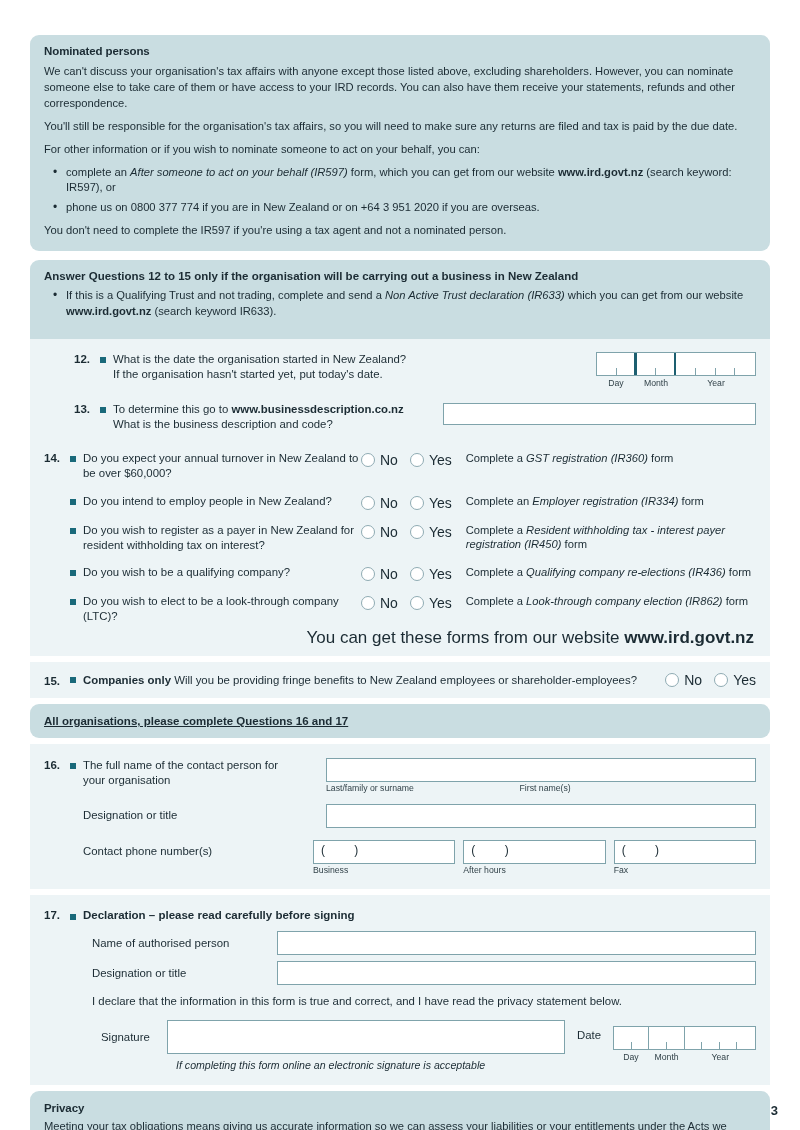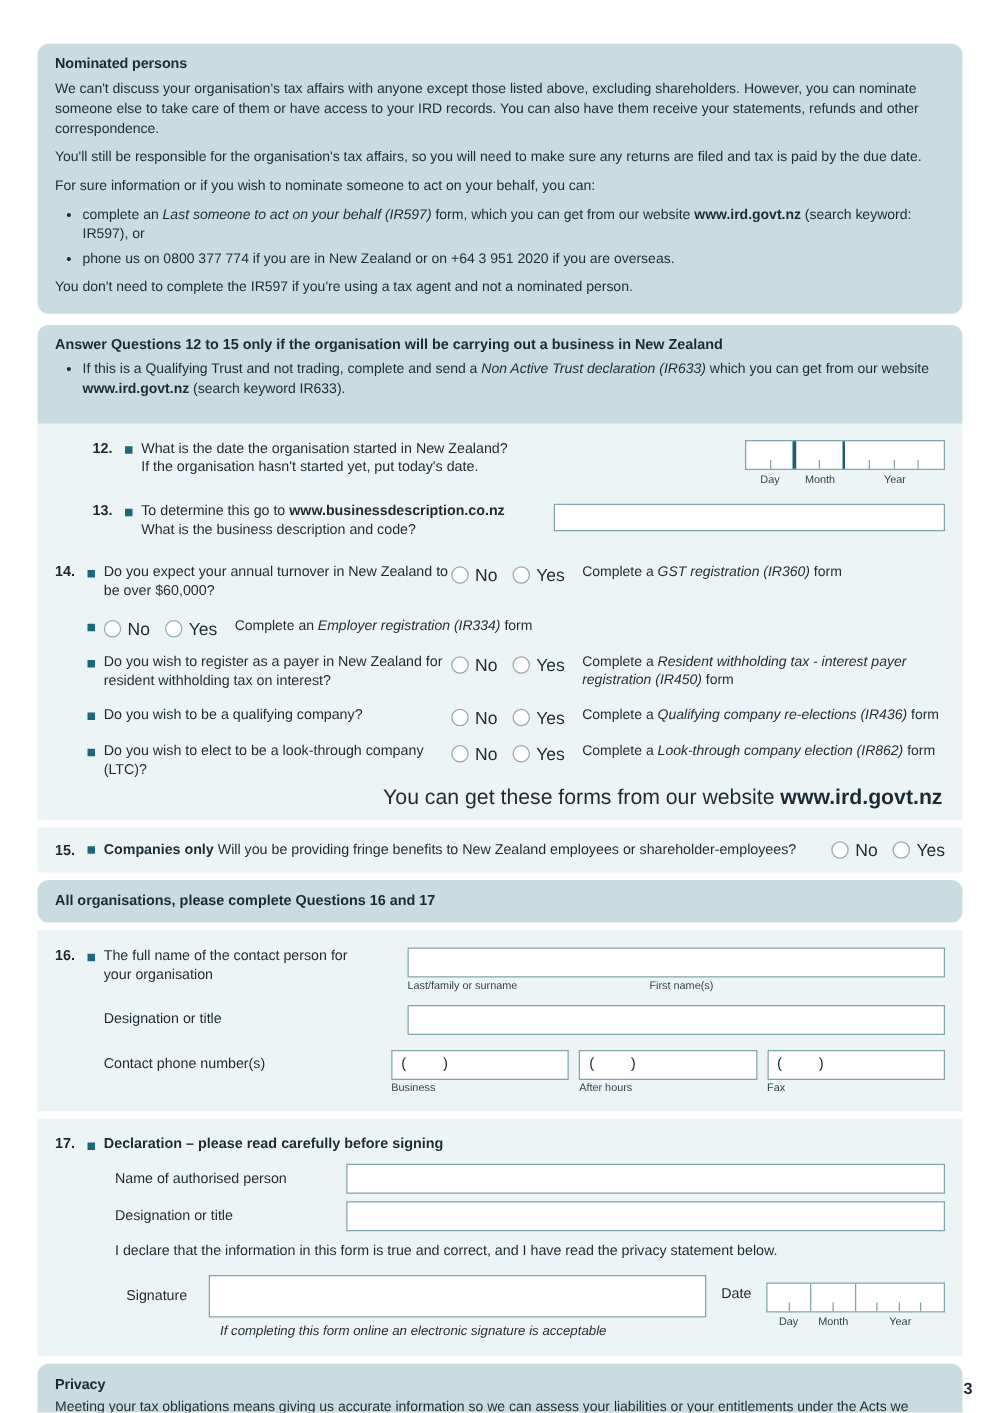--- a/index.html
+++ b/index.html
@@ -206,23 +206,23 @@
 </style>
 </head>
 <body>
 
 <div class="page">
 
   <div class="panel round-all">
     <div class="panel-title">Nominated persons</div>
     <p class="ptext">We can't discuss your organisation's tax affairs with anyone except those listed above, excluding shareholders. However, you can nominate someone else to take care of them or have access to your IRD records. You can also have them receive your statements, refunds and other correspondence.</p>
     <p class="ptext">You'll still be responsible for the organisation's tax affairs, so you will need to make sure any returns are filed and tax is paid by the due date.</p>
-    <p class="ptext">For sure information or if you wish to nominate someone to act on your behalf, you can:</p>
+    <p class="ptext">For other information or if you wish to nominate someone to act on your behalf, you can:</p>
     <ul class="bullets">
-      <li><span>complete an </span><span class="i">Last someone to act on your behalf (IR597)</span><span> form, which you can get from our website </span><span class="b">www.ird.govt.nz</span><span> (search keyword: IR597), or</span></li>
+      <li><span>complete an </span><span class="i">After someone to act on your behalf (IR597)</span><span> form, which you can get from our website </span><span class="b">www.ird.govt.nz</span><span> (search keyword: IR597), or</span></li>
       <li>phone us on 0800 377 774 if you are in New Zealand or on +64 3 951 2020 if you are overseas.</li>
     </ul>
     <p class="ptext">You don't need to complete the IR597 if you're using a tax agent and not a nominated person.</p>
   </div>
 
   <div class="gap"></div>
 
   <div class="panel round-top">
     <div class="banner-head">Answer Questions 12 to 15 only if the organisation will be carrying out a business in New Zealand</div>
     <ul class="bullets">
@@ -297,20 +297,21 @@
                 <span>Yes</span>
               </span>
           </div>
           <div class="q14ans" style="flex:1 1 auto;margin-left:14px;"><span>Complete a </span><span class="i">GST registration (IR360)</span><span> form</span></div>
         </div>
 
         <div class="q14row">
           <div class="sqbullet">
               <i></i>
             </div>
+          <div class="q14q" style="flex:0 0 278px;">Do you intend to employ people in New Zealand?</div>
           <div class="q14radios">
             <span class="ropt">
                 <span class="radio"></span>
                 <span>No</span>
               </span>
             <span class="ropt">
                 <span class="radio"></span>
                 <span>Yes</span>
               </span>
           </div>
@@ -393,21 +394,21 @@
         <span class="ropt">
             <span class="radio"></span>
             <span>Yes</span>
           </span>
       </div>
     </div>
   </div>
 
   <div class="gap-sm" style="height:6px;"></div>
 
-  <div class="panel round-all" style="padding-top:11px;padding-bottom:11px;">
+  <div class="panel round-all" style="padding-top:11px;padding-bottom:11px;text-decoration:underline;">
     <div class="banner-head" style="margin:0;">All organisations, please complete Questions 16 and 17</div>
   </div>
 
   <div class="gap-sm" style="height:6px;"></div>
 
   <div class="panel light" style="padding-top:14px;padding-bottom:14px;">
 
     <div style="display:flex;align-items:flex-start;">
       <div class="qnum">16.</div>
       <div class="sqbullet">

